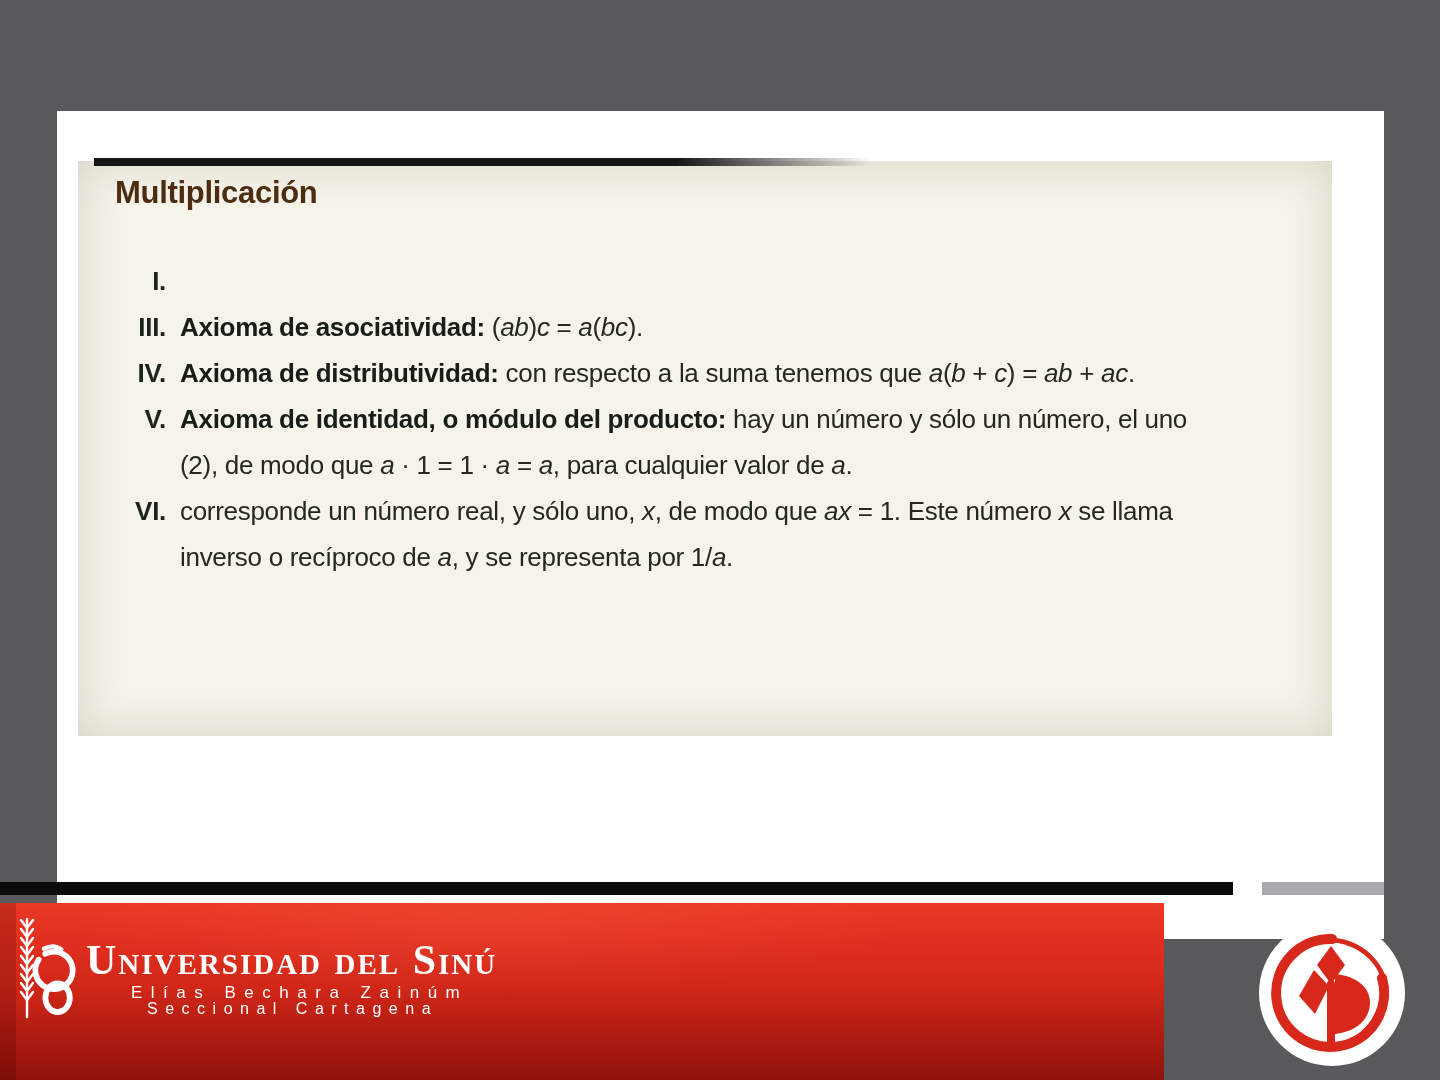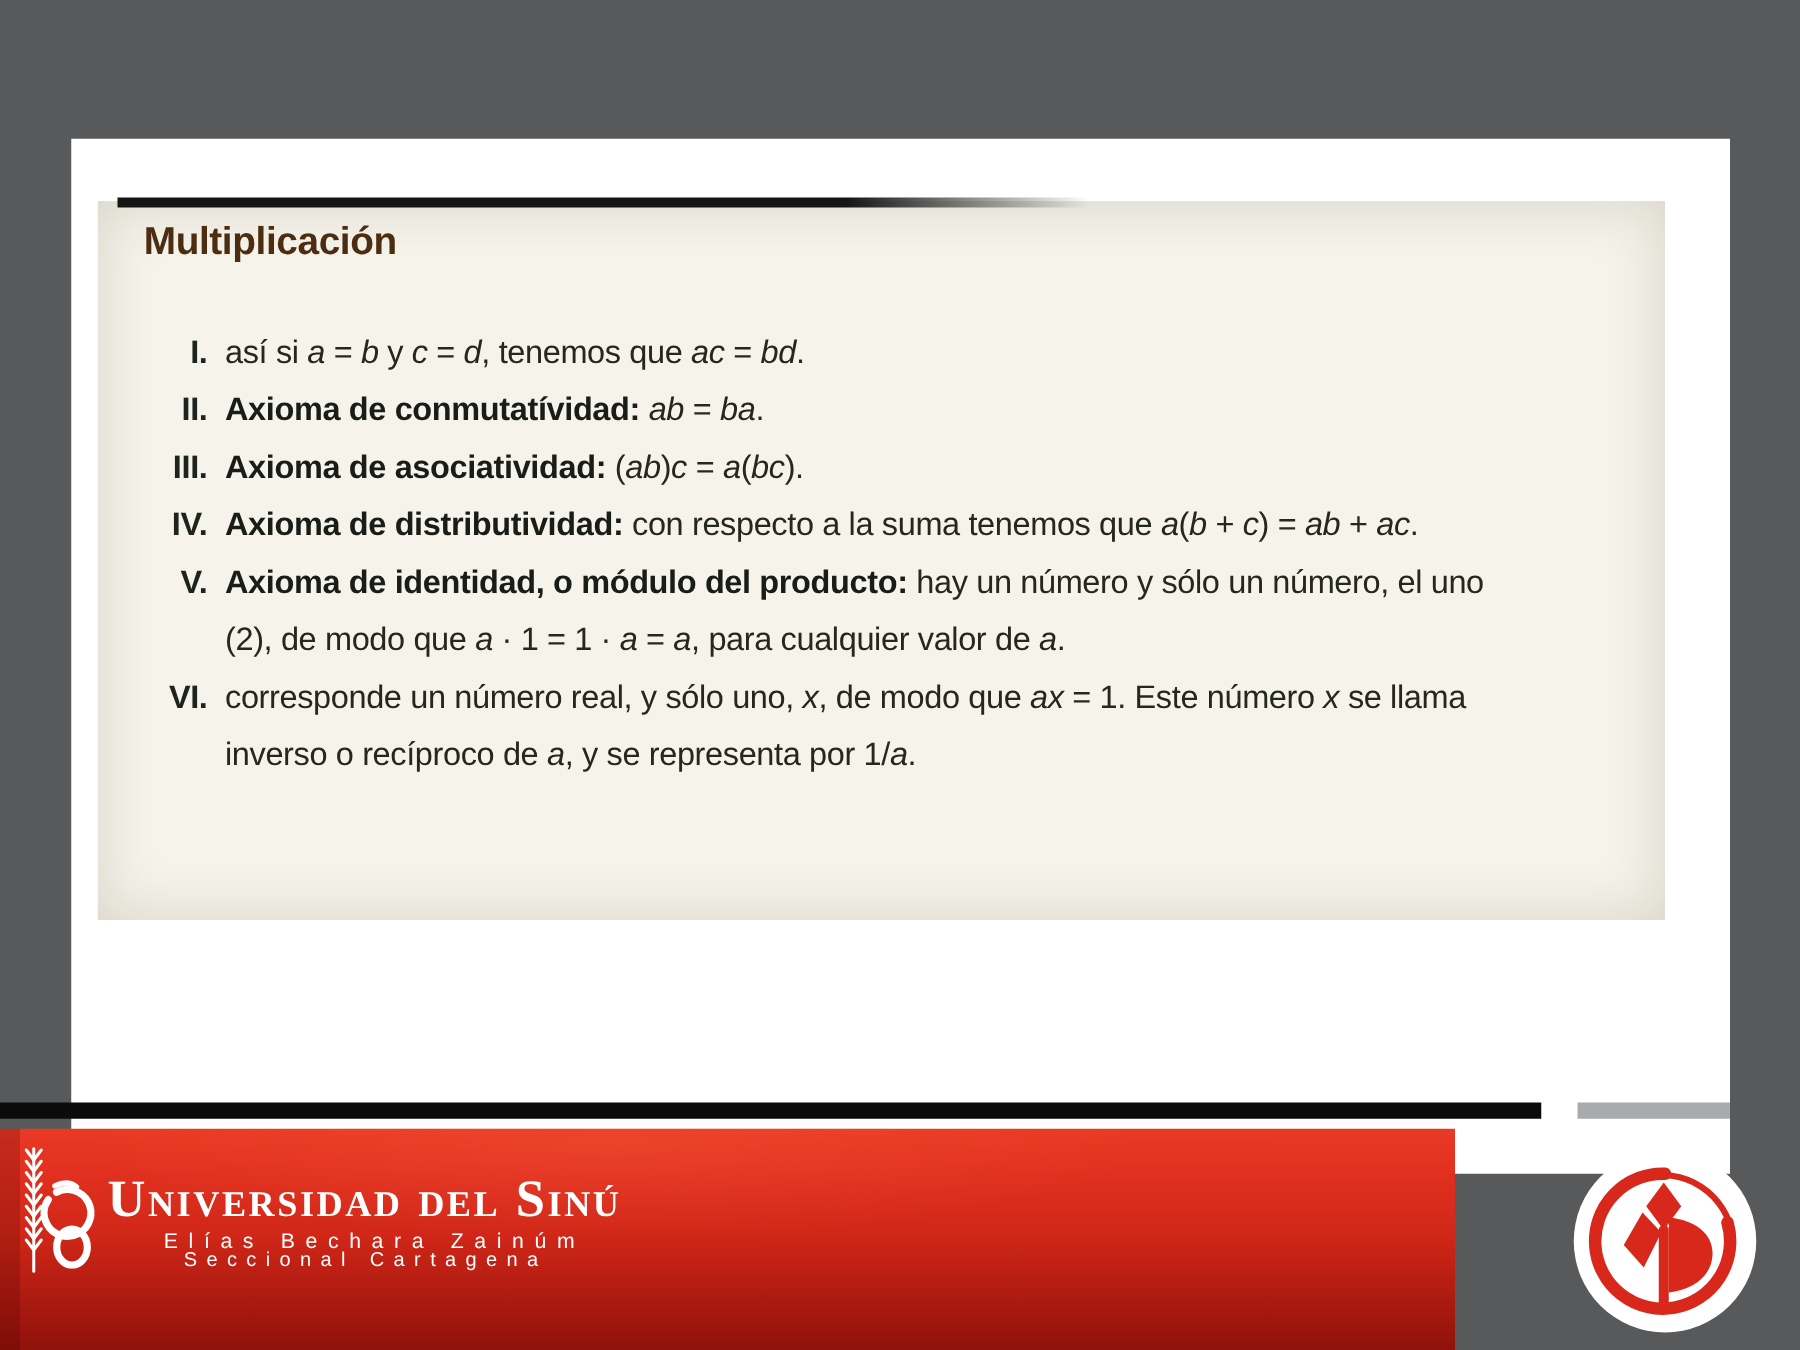--- a/index.html
+++ b/index.html
@@ -53,27 +53,20 @@
 <div class="stage">
 
   <div class="slide">
     <div class="textbook">
       <div class="scan-edge"></div>
       <h1 class="tb-title">Multiplicación</h1>
       <ol class="axioms" id="axioms">
           <li class="axiom">
             <span class="numeral">I.</span>
             <div class="axiom-body">
-              <div class="tline"><span>así si </span><span class="math">a</span><span> = </span><span class="math">b</span><span> y </span><span class="math">c</span><span> = </span><span class="math">d</span><span>, tenemos que </span><span class="math">ac</span><span> = </span><span class="math">bd</span><span>.</span></div>
-            </div>
-          </li>
-          <li class="axiom">
-            <span class="numeral">II.</span>
-            <div class="axiom-body">
-              <div class="tline"><span class="lead">Axioma de conmutatívidad:</span><span> </span><span class="math">ab</span><span> = </span><span class="math">ba</span><span>.</span></div>
             </div>
           </li>
           <li class="axiom">
             <span class="numeral">III.</span>
             <div class="axiom-body">
               <div class="tline"><span class="lead">Axioma de asociatividad:</span><span> (</span><span class="math">ab</span><span>)</span><span class="math">c</span><span> = </span><span class="math">a</span><span>(</span><span class="math">bc</span><span>).</span></div>
             </div>
           </li>
           <li class="axiom">
             <span class="numeral">IV.</span>

